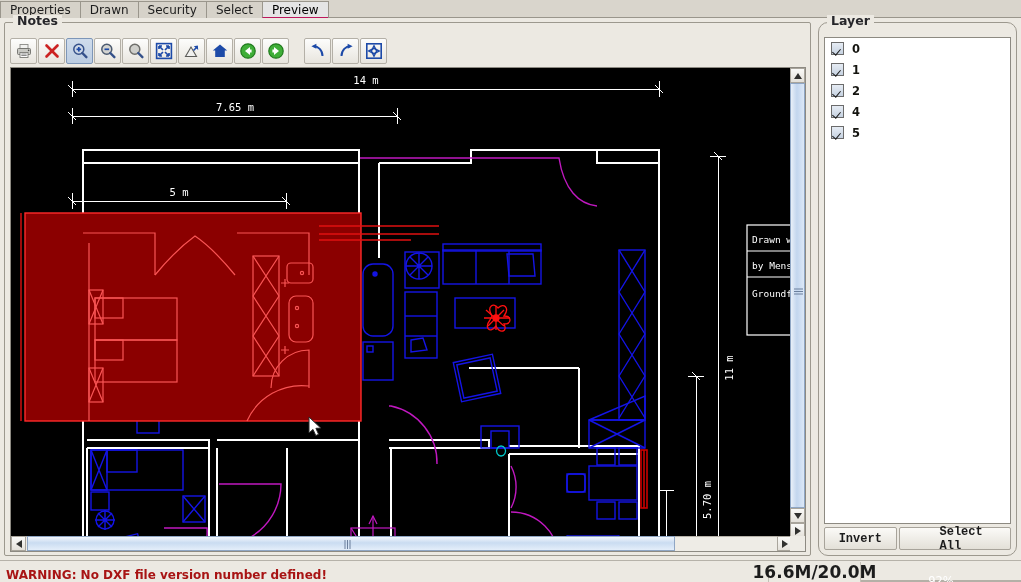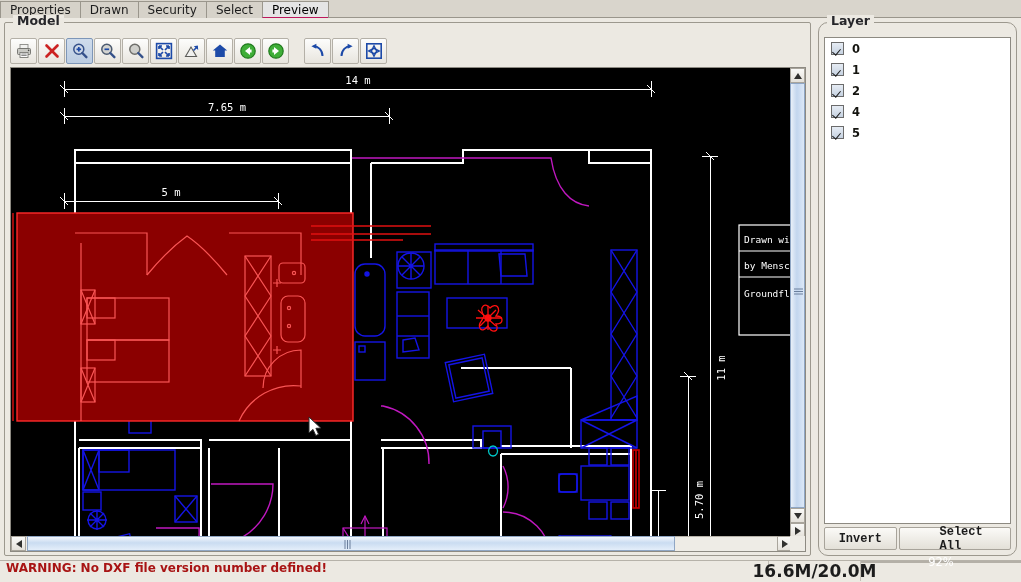--- a/index.html
+++ b/index.html
@@ -111,20 +111,21 @@
     box-sizing: border-box;
     background: #000;
     overflow: hidden;
   }
   .cad {
     position: absolute;
     left: 0; top: 0;
     width: 781px; height: 470px;
     background: #000;
     overflow: hidden;
+    padding-left: 8px;
   }
   .cad svg { display: block; }
 
   
   .vscroll {
     position: absolute;
     right: 0px; top: 0px;
     width: 15px; height: 470px;
     background: #eeece6;
     border-left: 1px solid #b6b2a9;
@@ -234,21 +235,21 @@
   .lbtn + .lbtn { margin-left: 2px; padding-left: 40px; }
 
   
   .statusbar {
     position: absolute;
     left: 0; bottom: 0;
     width: 1021px; height: 22px;
     background: #ece9e2;
     border-top: 1px solid #b6b2a9;
     display: flex;
-    align-items: flex-start;
+    align-items: flex-end;
     box-sizing: border-box;
   }
   .status-msg {
     flex: 1;
     display: flex; align-items: center;
     padding-left: 6px;
     font-size: 12px;
     font-weight: bold;
     color: #a81414;
     border-right: 1px solid #c4c0b7;
@@ -306,21 +307,21 @@
       </div>
     <div class="tab active">
         <span>Preview</span>
       </div>
     <div class="tab-filler"></div>
   </div>
 
   <div class="content">
 
     <div class="model-group">
-      <div class="group-title">Model</div>
+      <div class="group-title">Notes</div>
 
       <div class="toolbar">
 
         <div class="tb-btn">
           <svg width="18" height="18" viewBox="0 0 18 18">
             <rect x="5" y="2.5" width="8" height="4" fill="#f2f2f0" stroke="#8a8a86" stroke-width="0.9"></rect>
             <rect x="2.5" y="6.5" width="13" height="6" rx="1" fill="#c9c9c4" stroke="#6e6e6a" stroke-width="0.9"></rect>
             <rect x="5" y="10.5" width="8" height="5" fill="#fbfbfa" stroke="#7a7a76" stroke-width="0.9"></rect>
             <line x1="6.3" y1="12" x2="11.7" y2="12" stroke="#707070" stroke-width="0.8"></line>
             <line x1="6.3" y1="13.5" x2="11.7" y2="13.5" stroke="#707070" stroke-width="0.8"></line>

